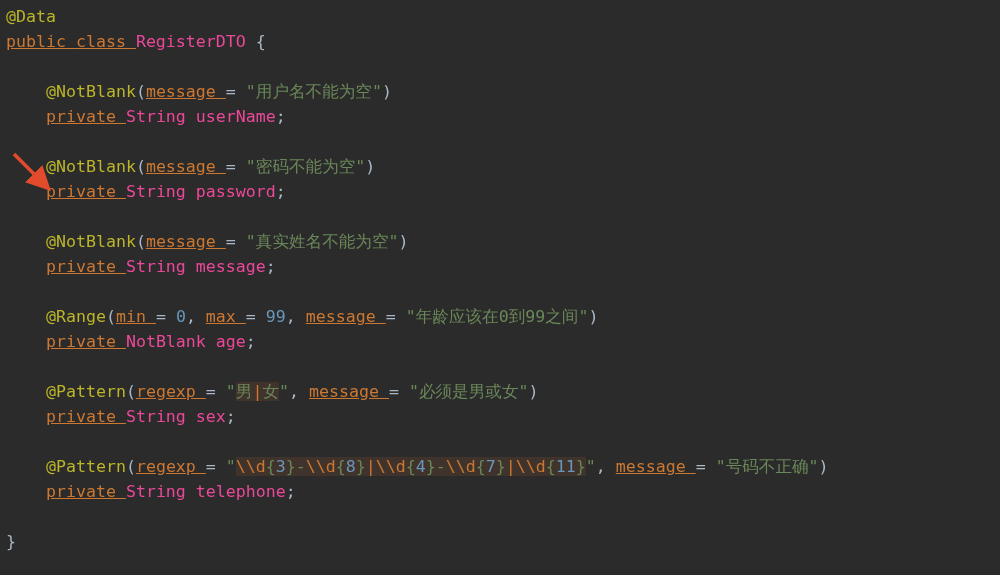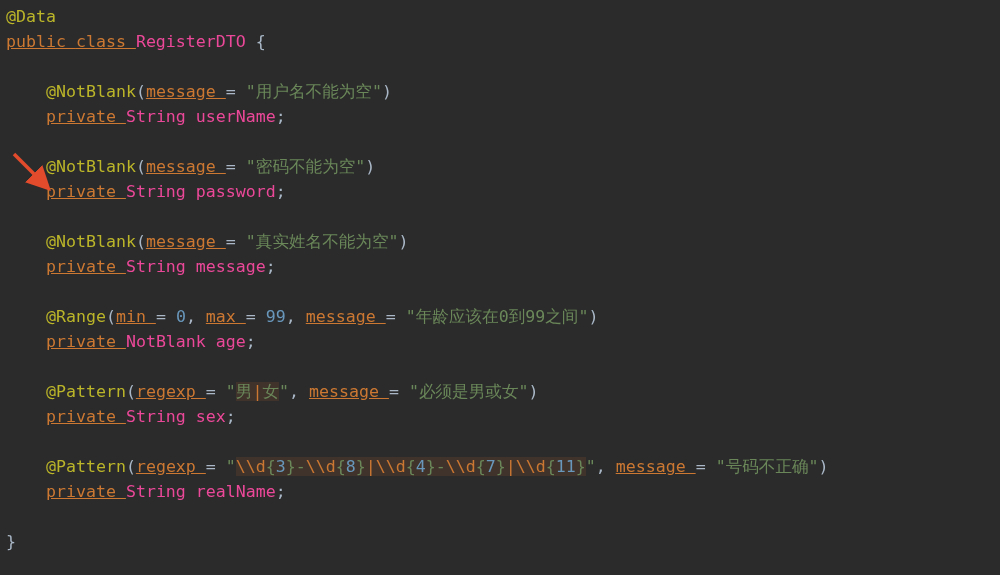--- a/index.html
+++ b/index.html
@@ -34,21 +34,21 @@
 <span><span>    </span><span class="ann">@NotBlank</span><span class="punc">(</span><span class="kw">message </span><span class="punc">= </span><span class="str">"真实姓名不能为空"</span><span class="punc">)</span></span>
 <span><span>    </span><span class="kw">private </span><span class="cls">String </span><span class="fld">message</span><span class="punc">;</span></span>
 <span> </span>
 <span><span>    </span><span class="ann">@Range</span><span class="punc">(</span><span class="kw">min </span><span class="punc">= </span><span class="num">0</span><span class="punc">, </span><span class="kw">max </span><span class="punc">= </span><span class="num">99</span><span class="punc">, </span><span class="kw">message </span><span class="punc">= </span><span class="str">"年龄应该在0到99之间"</span><span class="punc">)</span></span>
 <span><span>    </span><span class="kw">private </span><span class="cls">NotBlank </span><span class="fld">age</span><span class="punc">;</span></span>
 <span> </span>
 <span><span>    </span><span class="ann">@Pattern</span><span class="punc">(</span><span class="kw">regexp </span><span class="punc">= </span><span class="str">"</span><span class="str hl">男</span><span class="esc hl">|</span><span class="str hl">女</span><span class="str">"</span><span class="punc">, </span><span class="kw">message </span><span class="punc">= </span><span class="str">"必须是男或女"</span><span class="punc">)</span></span>
 <span><span>    </span><span class="kw">private </span><span class="cls">String </span><span class="fld">sex</span><span class="punc">;</span></span>
 <span> </span>
 <span><span>    </span><span class="ann">@Pattern</span><span class="punc">(</span><span class="kw">regexp </span><span class="punc">= </span><span class="str">"</span><span class="esc hl">\\d</span><span class="str hl">{</span><span class="num hl">3</span><span class="str hl">}</span><span class="str hl">-</span><span class="esc hl">\\d</span><span class="str hl">{</span><span class="num hl">8</span><span class="str hl">}</span><span class="esc hl">|</span><span class="esc hl">\\d</span><span class="str hl">{</span><span class="num hl">4</span><span class="str hl">}</span><span class="str hl">-</span><span class="esc hl">\\d</span><span class="str hl">{</span><span class="num hl">7</span><span class="str hl">}</span><span class="esc hl">|</span><span class="esc hl">\\d</span><span class="str hl">{</span><span class="num hl">11</span><span class="str hl">}</span><span class="str">"</span><span class="punc">, </span><span class="kw">message </span><span class="punc">= </span><span class="str">"号码不正确"</span><span class="punc">)</span></span>
-<span><span>    </span><span class="kw">private </span><span class="cls">String </span><span class="fld">realName</span><span class="punc">;</span></span>
+<span><span>    </span><span class="kw">private </span><span class="cls">String </span><span class="fld">telephone</span><span class="punc">;</span></span>
 <span> </span>
 <span><span class="punc">}</span></span>
 <span class="arrow" style="left:10px;top:125px;">
 <svg width="50" height="48" viewBox="0 0 50 48">
   <defs>
     <marker id="ah" markerWidth="7" markerHeight="7" refX="5" refY="3.5" orient="auto">
       <polygon points="0 0, 7 3.5, 0 7" fill="#e24b2c"></polygon>
     </marker>
   </defs>
   <line x1="4" y1="4" x2="36" y2="36" stroke="#e24b2c" stroke-width="3.5" marker-end="url(#ah)"></line>

